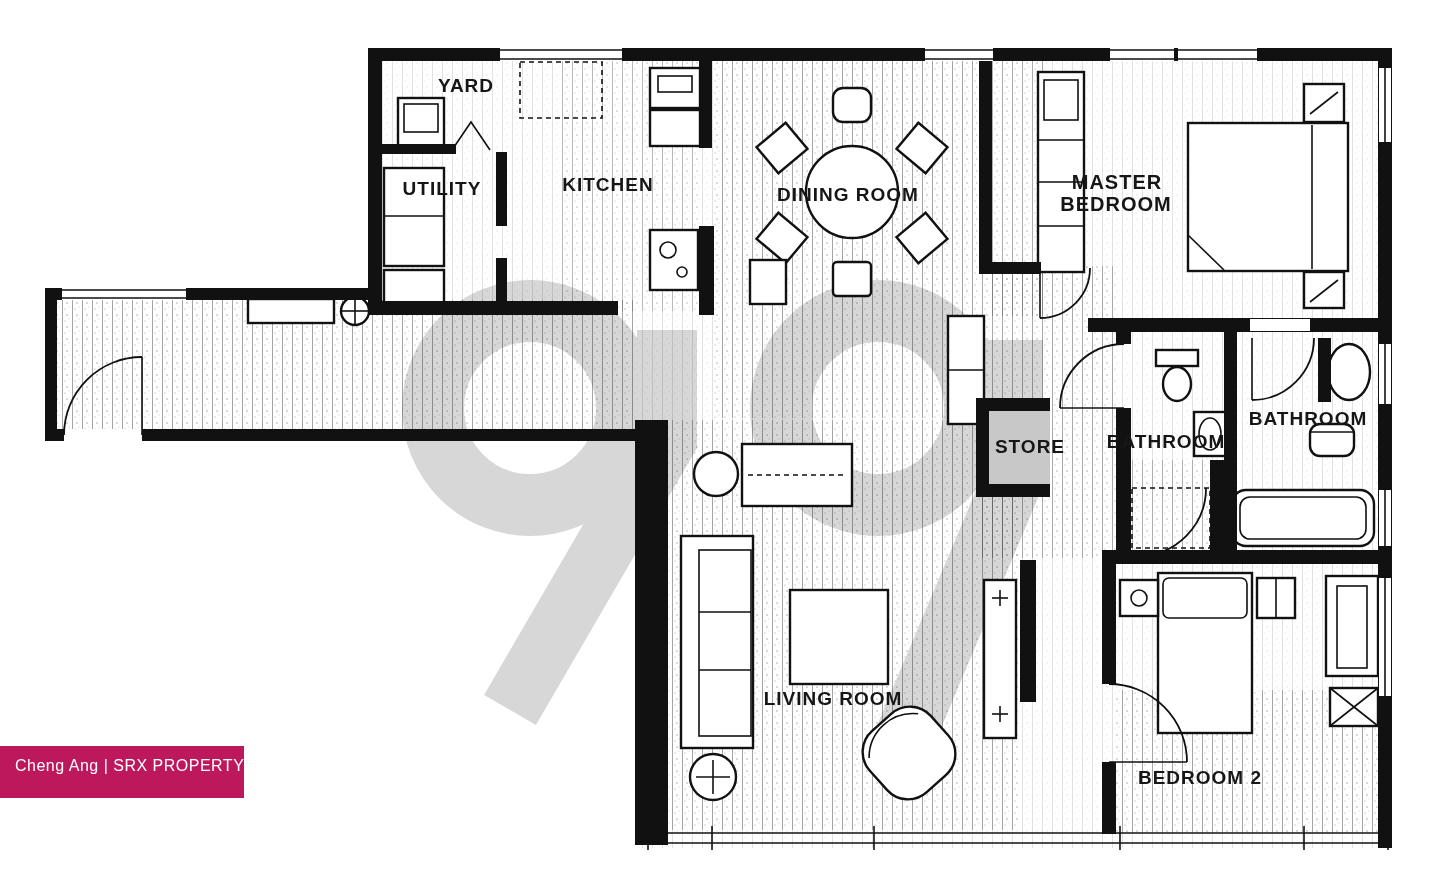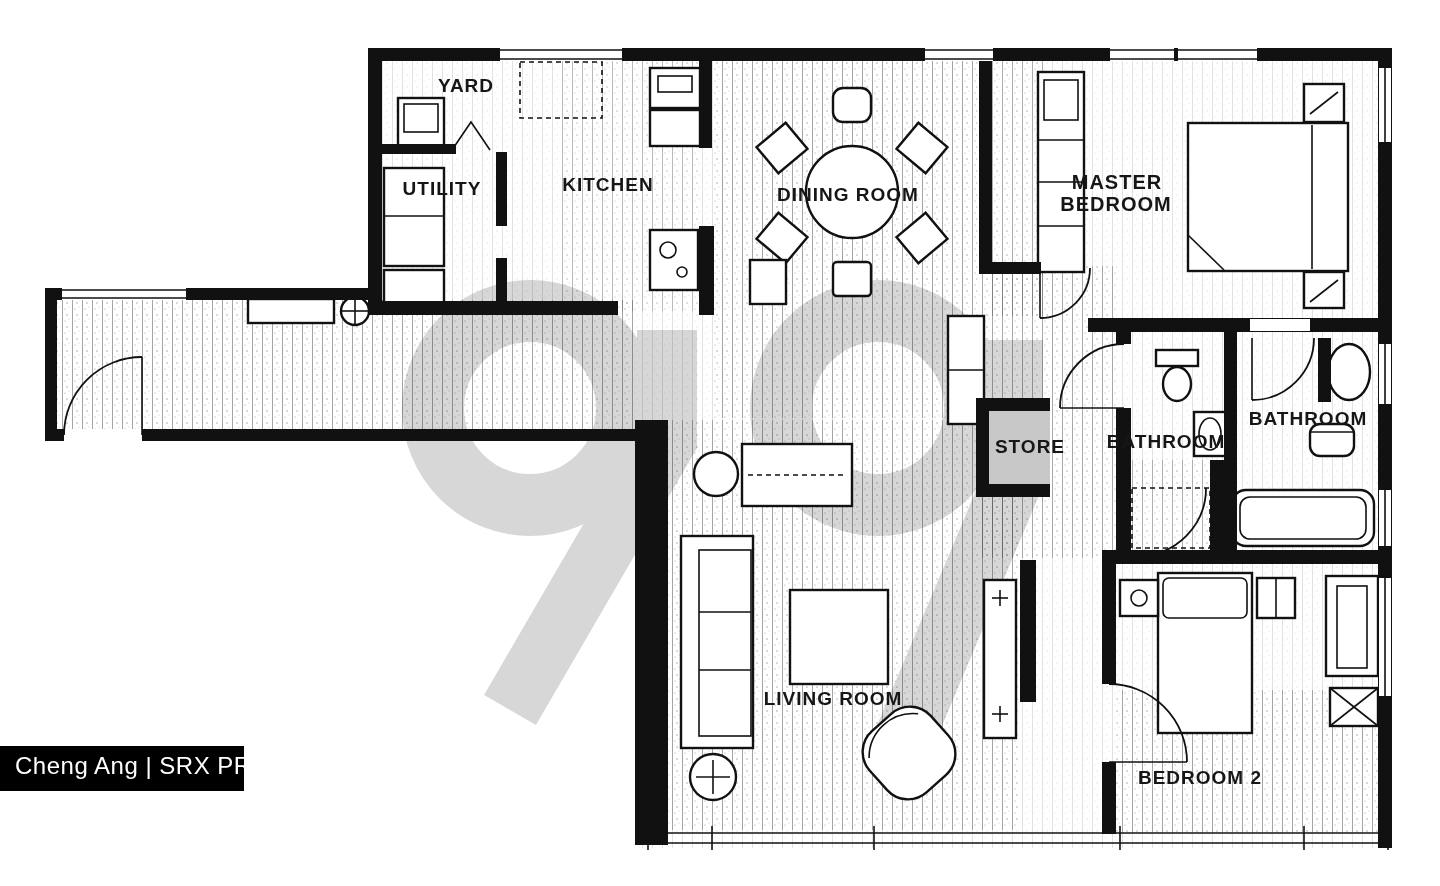--- a/index.html
+++ b/index.html
@@ -7,22 +7,22 @@
          font-family:"Liberation Sans",sans-serif;}
   svg{position:absolute;left:0;top:0;}
   .wall{fill:#111;}
   .furn{fill:#fff;stroke:#111;stroke-width:2.4;}
   .thin{fill:none;stroke:#111;stroke-width:1.6;}
   .dash{fill:none;stroke:#111;stroke-width:1.6;stroke-dasharray:5 4;}
   .arc{fill:none;stroke:#111;stroke-width:1.8;}
   .winline{stroke:#111;stroke-width:1.6;}
   .lbl{font-family:"Liberation Sans",sans-serif;font-weight:bold;fill:#161616;
        letter-spacing:1px;text-anchor:middle;}
-  .credit{position:absolute;left:0;top:746px;width:244px;height:45px;background:#000000;
-          color:#fff;font-size:24px;line-height:39px;padding-left:15px;box-sizing:border-box;
+  .credit{position:absolute;left:0;top:746px;width:244px;height:52px;background:#be185d;
+          color:#fff;font-size:16px;line-height:39px;padding-left:15px;box-sizing:border-box;
           letter-spacing:.5px;white-space:nowrap;}
 </style>
 </head>
 <body>
 
 <div class="stage">
 <svg width="1440" height="886" viewBox="0 0 1440 886">
 
   <defs>
     <pattern id="tx" width="10" height="12" patternUnits="userSpaceOnUse">

